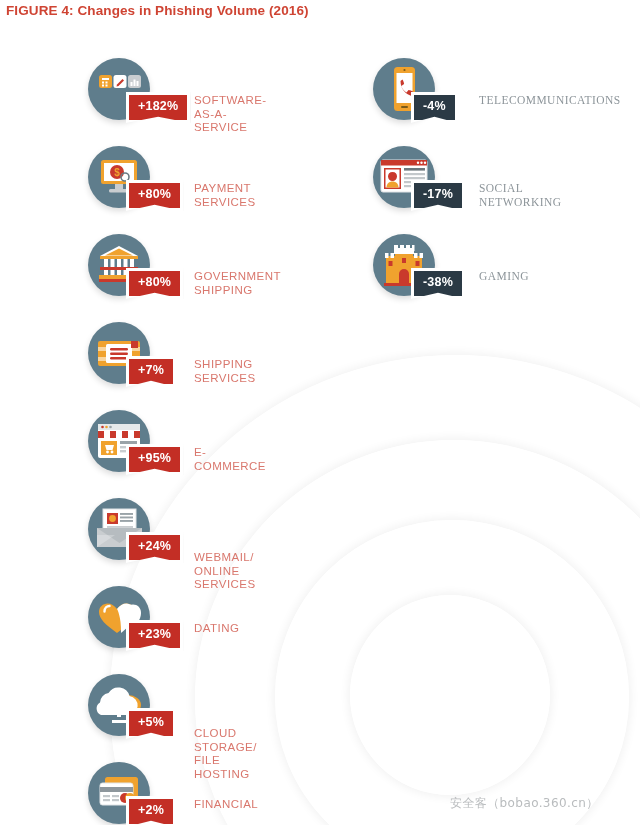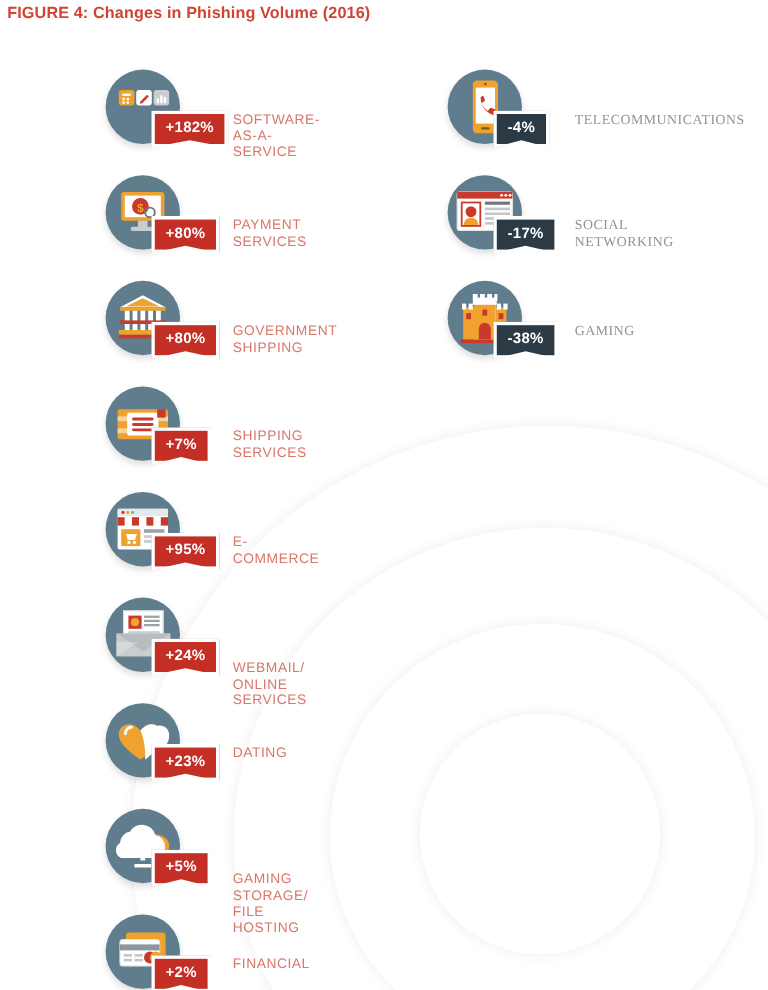--- a/index.html
+++ b/index.html
@@ -248,21 +248,21 @@
           <svg viewBox="0 0 62 62" xmlns="http://www.w3.org/2000/svg">
     <ellipse cx="40" cy="31" rx="13" ry="10" fill="#f0a22e"></ellipse>
     <path d="M20 41 h20 a9.5 9.5 0 0 0 1.5 -18.9 A11.5 11.5 0 0 0 20.5 19 A10 10 0 0 0 12 28.5 A7 7 0 0 0 13 41 Z" fill="#ffffff"></path>
     <path d="M31 44 l-6 -7 h4 v-7 h4 v7 h4 z" fill="#ffffff" transform="rotate(180 31 36.5)"></path>
     <path d="M24 46 h14 v3 h-14 z" fill="#ffffff"></path>
           </svg>
         </div>
         <div class="badge">
           <span>+5%</span>
         </div>
-        <div class="label two">GAMING STORAGE/
+        <div class="label two">CLOUD STORAGE/
 FILE HOSTING</div>
       </div>
       <div class="row">
         <div class="disc"></div>
         <div class="glyph">
           <svg viewBox="0 0 62 62" xmlns="http://www.w3.org/2000/svg">
     <rect x="17" y="15" width="33" height="22" rx="2.5" fill="#f0a22e"></rect>
     <rect x="12" y="21" width="33" height="22" rx="2.5" fill="#ffffff" stroke="#e2e5e7"></rect>
     <rect x="12" y="25" width="33" height="5" fill="#8d969c"></rect>
     <rect x="15" y="33" width="7" height="2.2" fill="#c3c8cb"></rect>
@@ -347,13 +347,14 @@
     <rect x="11" y="49" width="40" height="3" fill="#c9392c"></rect>
           </svg>
         </div>
         <div class="badge neg">
           <span>-38%</span>
         </div>
         <div class="label neg">GAMING</div>
       </div>
     </div>
 
+  <div class="watermark">安全客（bobao.360.cn）</div>
 </div>
 
 </body></html>

